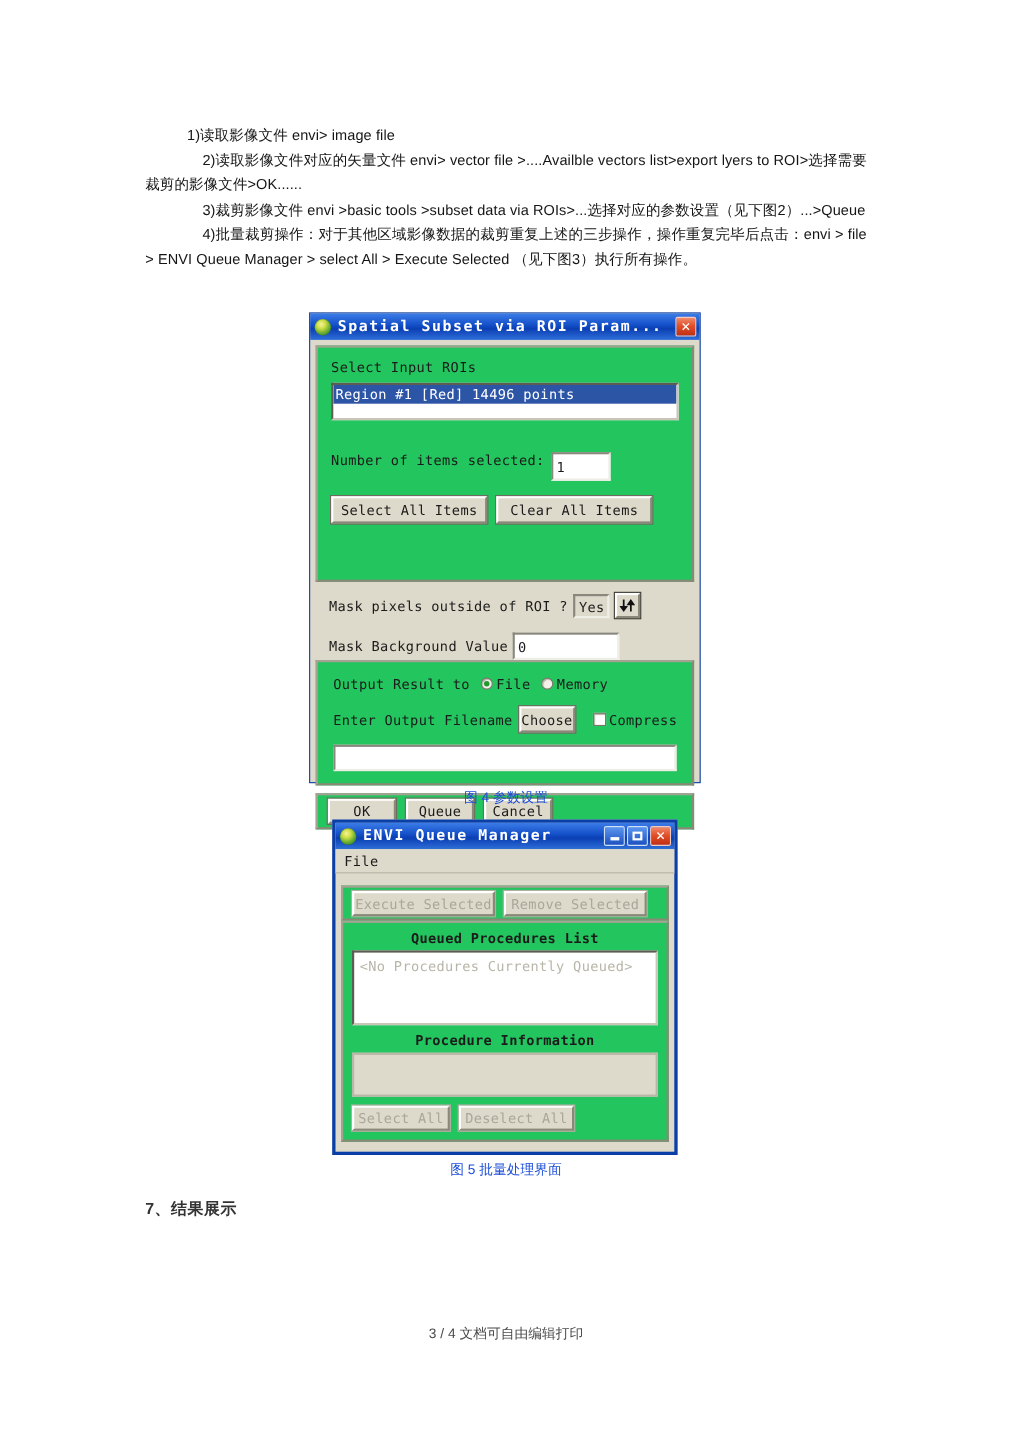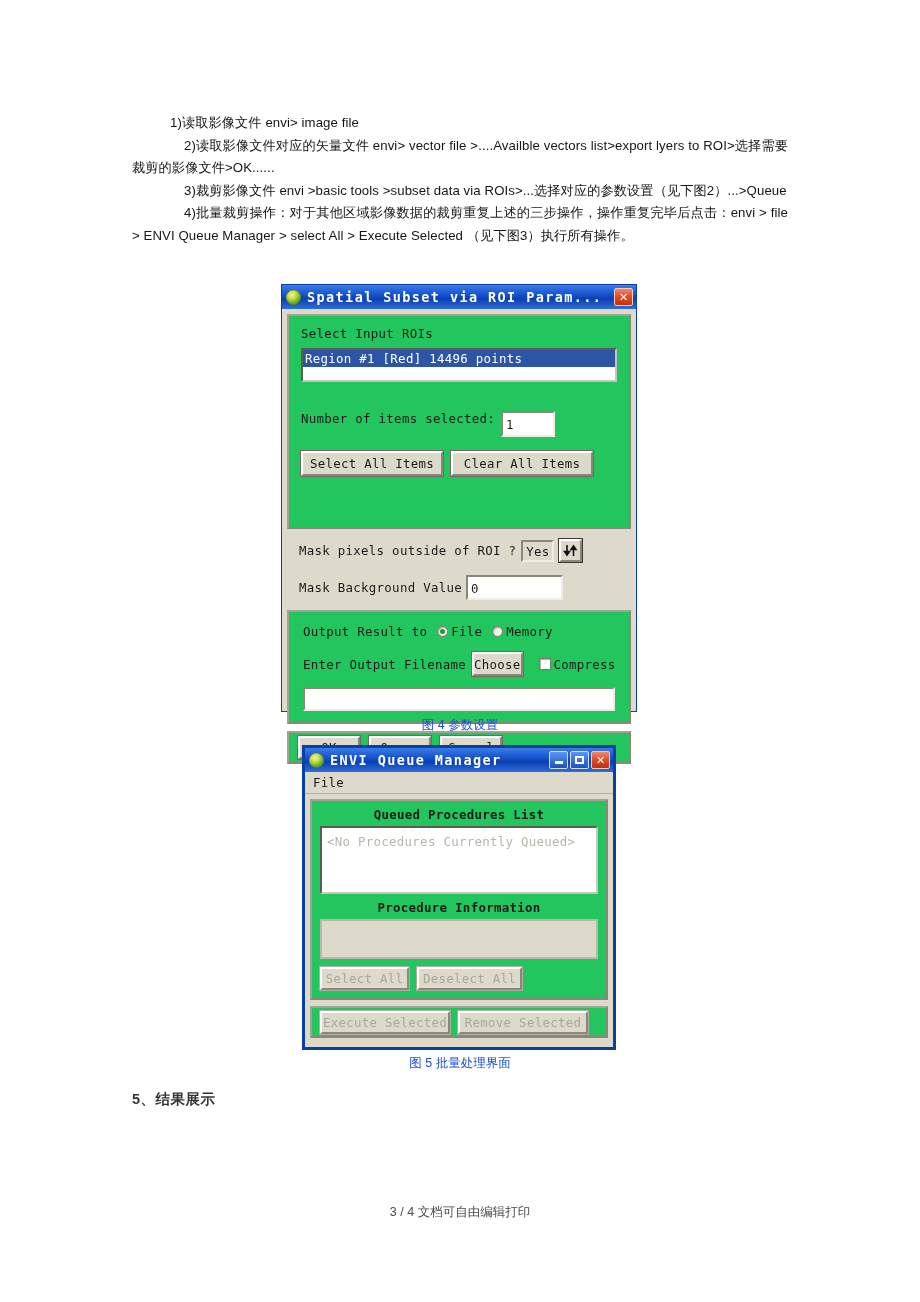--- a/index.html
+++ b/index.html
@@ -279,21 +279,21 @@
           </svg>
         </span>
       </div>
 
       <div style="display:flex; align-items:center; gap:4px; margin-top:13px;">
         <span class="mono lbl">Mask Background Value</span>
         <span class="txtfield mono" style="width:97px; height:25px; line-height:21px;">0</span>
       </div>
     </div>
 
-    <div class="group" style="margin-top:10px; height:114px; padding:12px 14px; box-sizing:border-box;">
+    <div class="group" style="height:114px; padding:12px 14px; box-sizing:border-box;">
 
       <div style="display:flex; align-items:center; gap:10px;">
         <span class="mono lbl">Output Result to</span>
         <span class="radio-wrap">
           <span class="radio on"></span>
           <span class="mono">File</span>
         </span>
         <span class="radio-wrap">
           <span class="radio"></span>
           <span class="mono">Memory</span>
@@ -338,43 +338,43 @@
       <span class="tbtn close">✕</span>
     </span>
   </div>
 
   <div class="menubar mono">
     <span>File</span>
   </div>
 
   <div class="dlg-body" style="padding:5px;">
 
+    <div class="group" style="margin-top:6px; height:32px; display:flex; align-items:center; gap:8px; padding:0 8px; box-sizing:border-box;">
+      <span class="btn mono disabled disabled-noout" style="width:130px; height:23px;">Execute Selected</span>
+      <span class="btn mono disabled disabled-noout" style="width:130px; height:23px;">Remove Selected</span>
+    </div>
+
     <div class="group" style="padding:6px 8px 8px 8px; box-sizing:border-box;">
 
       <div class="mono grp-title" style="margin-bottom:4px;">Queued Procedures List</div>
 
       <div class="listbox" style="height:68px; padding:4px 5px;">
         <span class="mono placeholder-text">&lt;No Procedures Currently Queued&gt;</span>
       </div>
 
       <div class="mono grp-title" style="margin:6px 0 4px 0;">Procedure Information</div>
 
       <div class="txtfield tan mono" style="height:40px; border-color:#b9b7a8;"></div>
 
       <div style="display:flex; gap:8px; margin-top:8px;">
         <span class="btn mono disabled disabled-noout" style="width:89px; height:23px;">Select All</span>
         <span class="btn mono disabled disabled-noout" style="width:105px; height:23px;">Deselect All</span>
       </div>
     </div>
 
-    <div class="group" style="margin-top:6px; height:32px; display:flex; align-items:center; gap:8px; padding:0 8px; box-sizing:border-box;">
-      <span class="btn mono disabled disabled-noout" style="width:130px; height:23px;">Execute Selected</span>
-      <span class="btn mono disabled disabled-noout" style="width:130px; height:23px;">Remove Selected</span>
-    </div>
-
   </div>
 </div>
 
 <div class="caption" id="caption-fig5">图  5 批量处理界面</div>
 
-<div class="section-head">5、结果展示</div>
+<div class="section-head">7、结果展示</div>
 
 <div class="footer">3 / 4 文档可自由编辑打印</div>
 
 </body></html>

